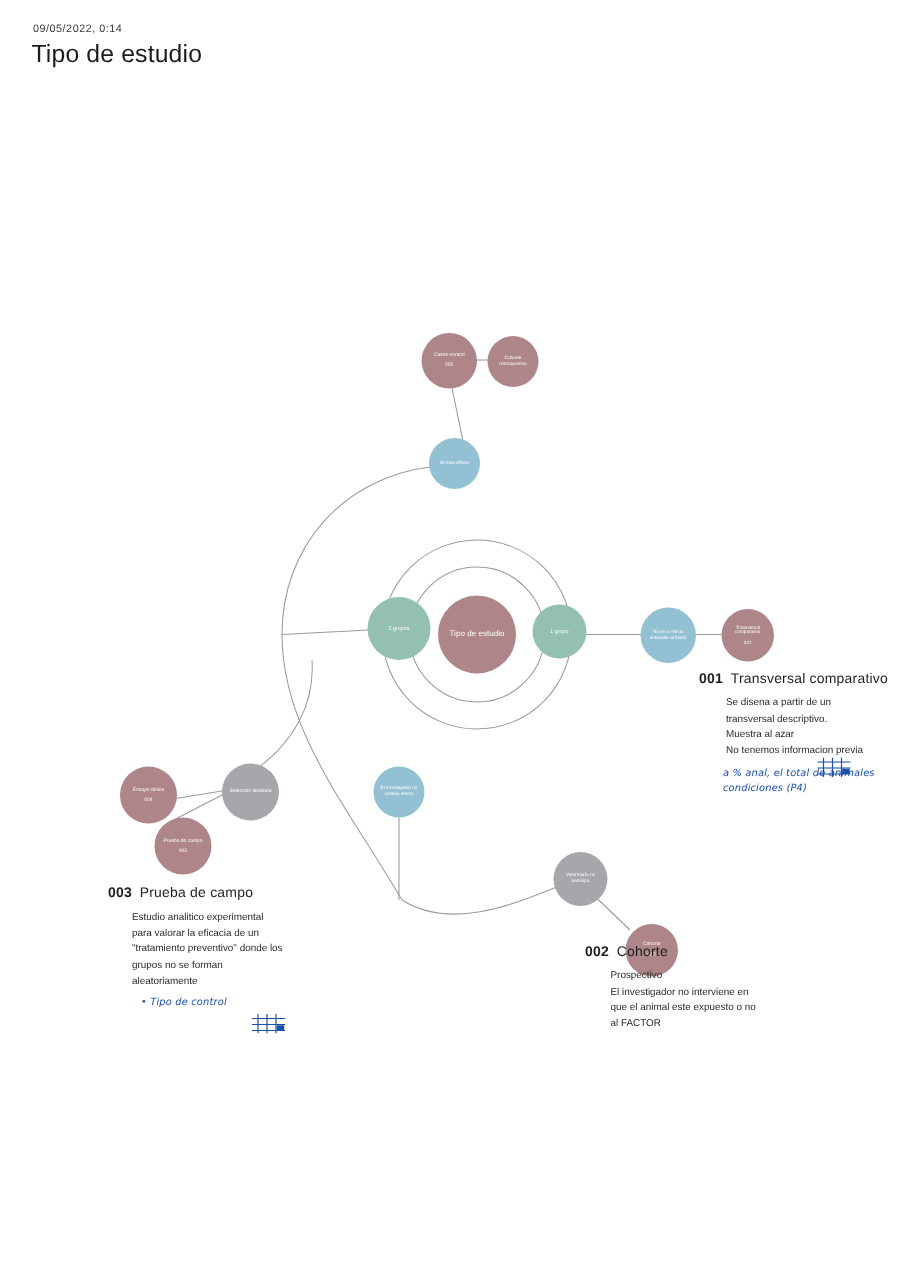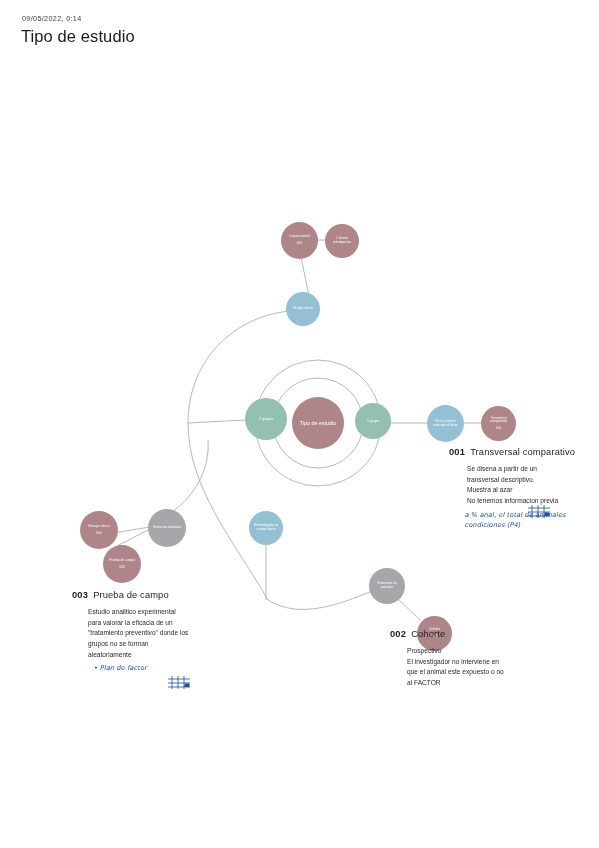--- a/index.html
+++ b/index.html
@@ -208,32 +208,32 @@
       <span class="num">003</span><span class="ttl">Prueba de campo</span>
     </div>
     <div class="ann-body" style="margin-left:16px;">
       <span class="ln">Estudio analitico experimental</span>
       <span class="ln">para valorar la eficacia de un</span>
       <span class="ln">"tratamiento preventivo" donde los</span>
       <span class="ln">grupos no se forman</span>
       <span class="ln">aleatoriamente</span>
     </div>
     <div class="hand" style="margin-left:22px; margin-top:3px;">
-      <span class="ln">• Plan de factor</span>
+      <span class="ln">• Tipo de control</span>
     </div>
     <svg class="grid-doodle" style="left:95px; top:86px;" width="24" height="13" viewBox="0 0 24 13" xmlns="http://www.w3.org/2000/svg">
       <g stroke="#1b4fa8" stroke-width="0.8" fill="none">
         <path d="M1,3 H23 M1,7 H23 M1,11 H23"></path>
         <path d="M5,0 V13 M11,0 V13 M17,0 V13"></path>
       </g>
       <rect x="17.5" y="7.5" width="5" height="3.5" fill="#1b4fa8"></rect>
     </svg>
   </div>
 
-  <div class="ann" style="left:449px; top:447px;">
+  <div class="ann" style="left:466px; top:447px;">
     <div class="ann-head">
       <span class="num">001</span><span class="ttl">Transversal comparativo</span>
     </div>
     <div class="ann-body" style="margin-left:18px;">
       <span class="ln">Se disena a partir de un</span>
       <span class="ln">transversal descriptivo.</span>
       <span class="ln">Muestra al azar</span>
       <span class="ln">No tenemos informacion previa</span>
     </div>
     <div class="hand" style="margin-left:16px; margin-top:3px;">

